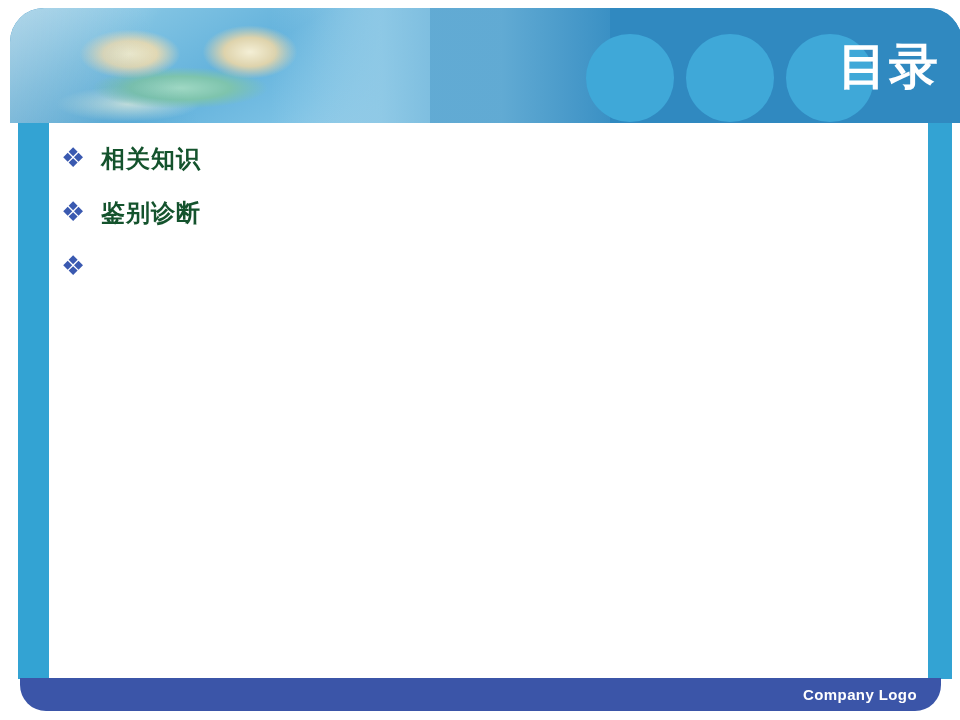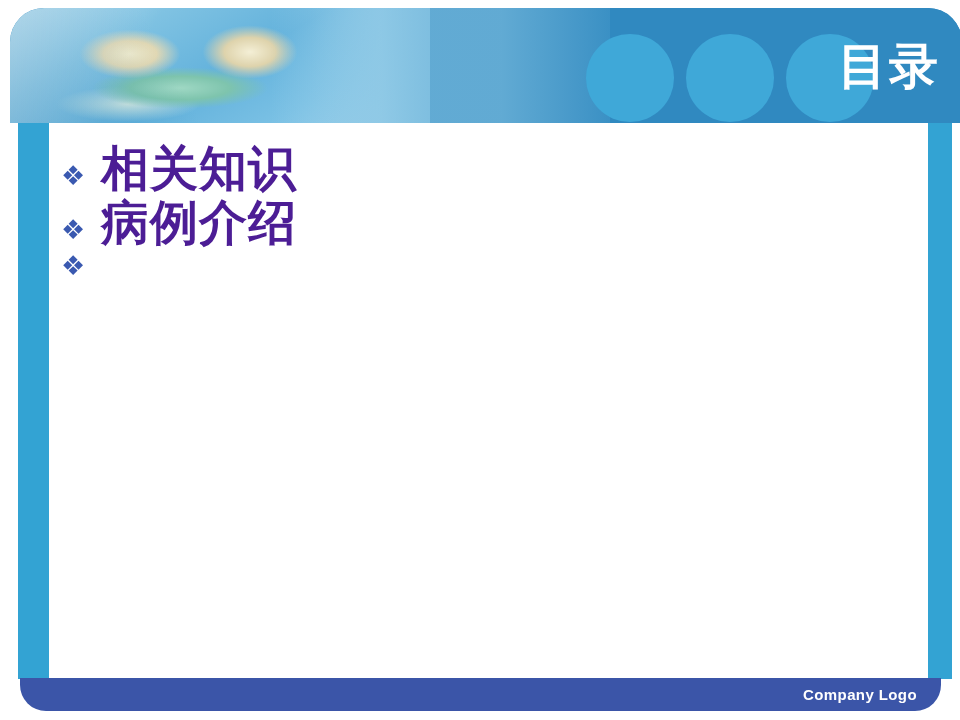--- a/index.html
+++ b/index.html
@@ -154,24 +154,24 @@
   }
   .bullet-mark {
     width: 40px;
     font-size: 27px;
     line-height: 1;
     color: #3a59b0;
     flex: 0 0 auto;
     font-family: "DejaVu Sans", sans-serif;
   }
   .bullet-text {
-    font-size: 48px;
+    font-size: 24px;
     line-height: 1;
     font-weight: bold;
-    color: #4c1d95;
+    color: #14532d;
     letter-spacing: 1px;
     font-family: "DejaVu Sans", "Liberation Sans", sans-serif;
   }
 
   
   .footer-bar {
     position: absolute;
     left: 20px;
     top: 678px;
     width: 921px;
@@ -217,21 +217,21 @@
   <div class="content">
     <div class="bullet-list">
 
       <div class="bullet-row">
         <span class="bullet-mark">❖</span>
         <span class="bullet-text">相关知识</span>
       </div>
 
       <div class="bullet-row">
         <span class="bullet-mark">❖</span>
-        <span class="bullet-text">病例介绍</span>
+        <span class="bullet-text">鉴别诊断</span>
       </div>
 
       <div class="bullet-row">
         <span class="bullet-mark">❖</span>
       </div>
 
     </div>
   </div>
 
   <div class="footer-bar">

